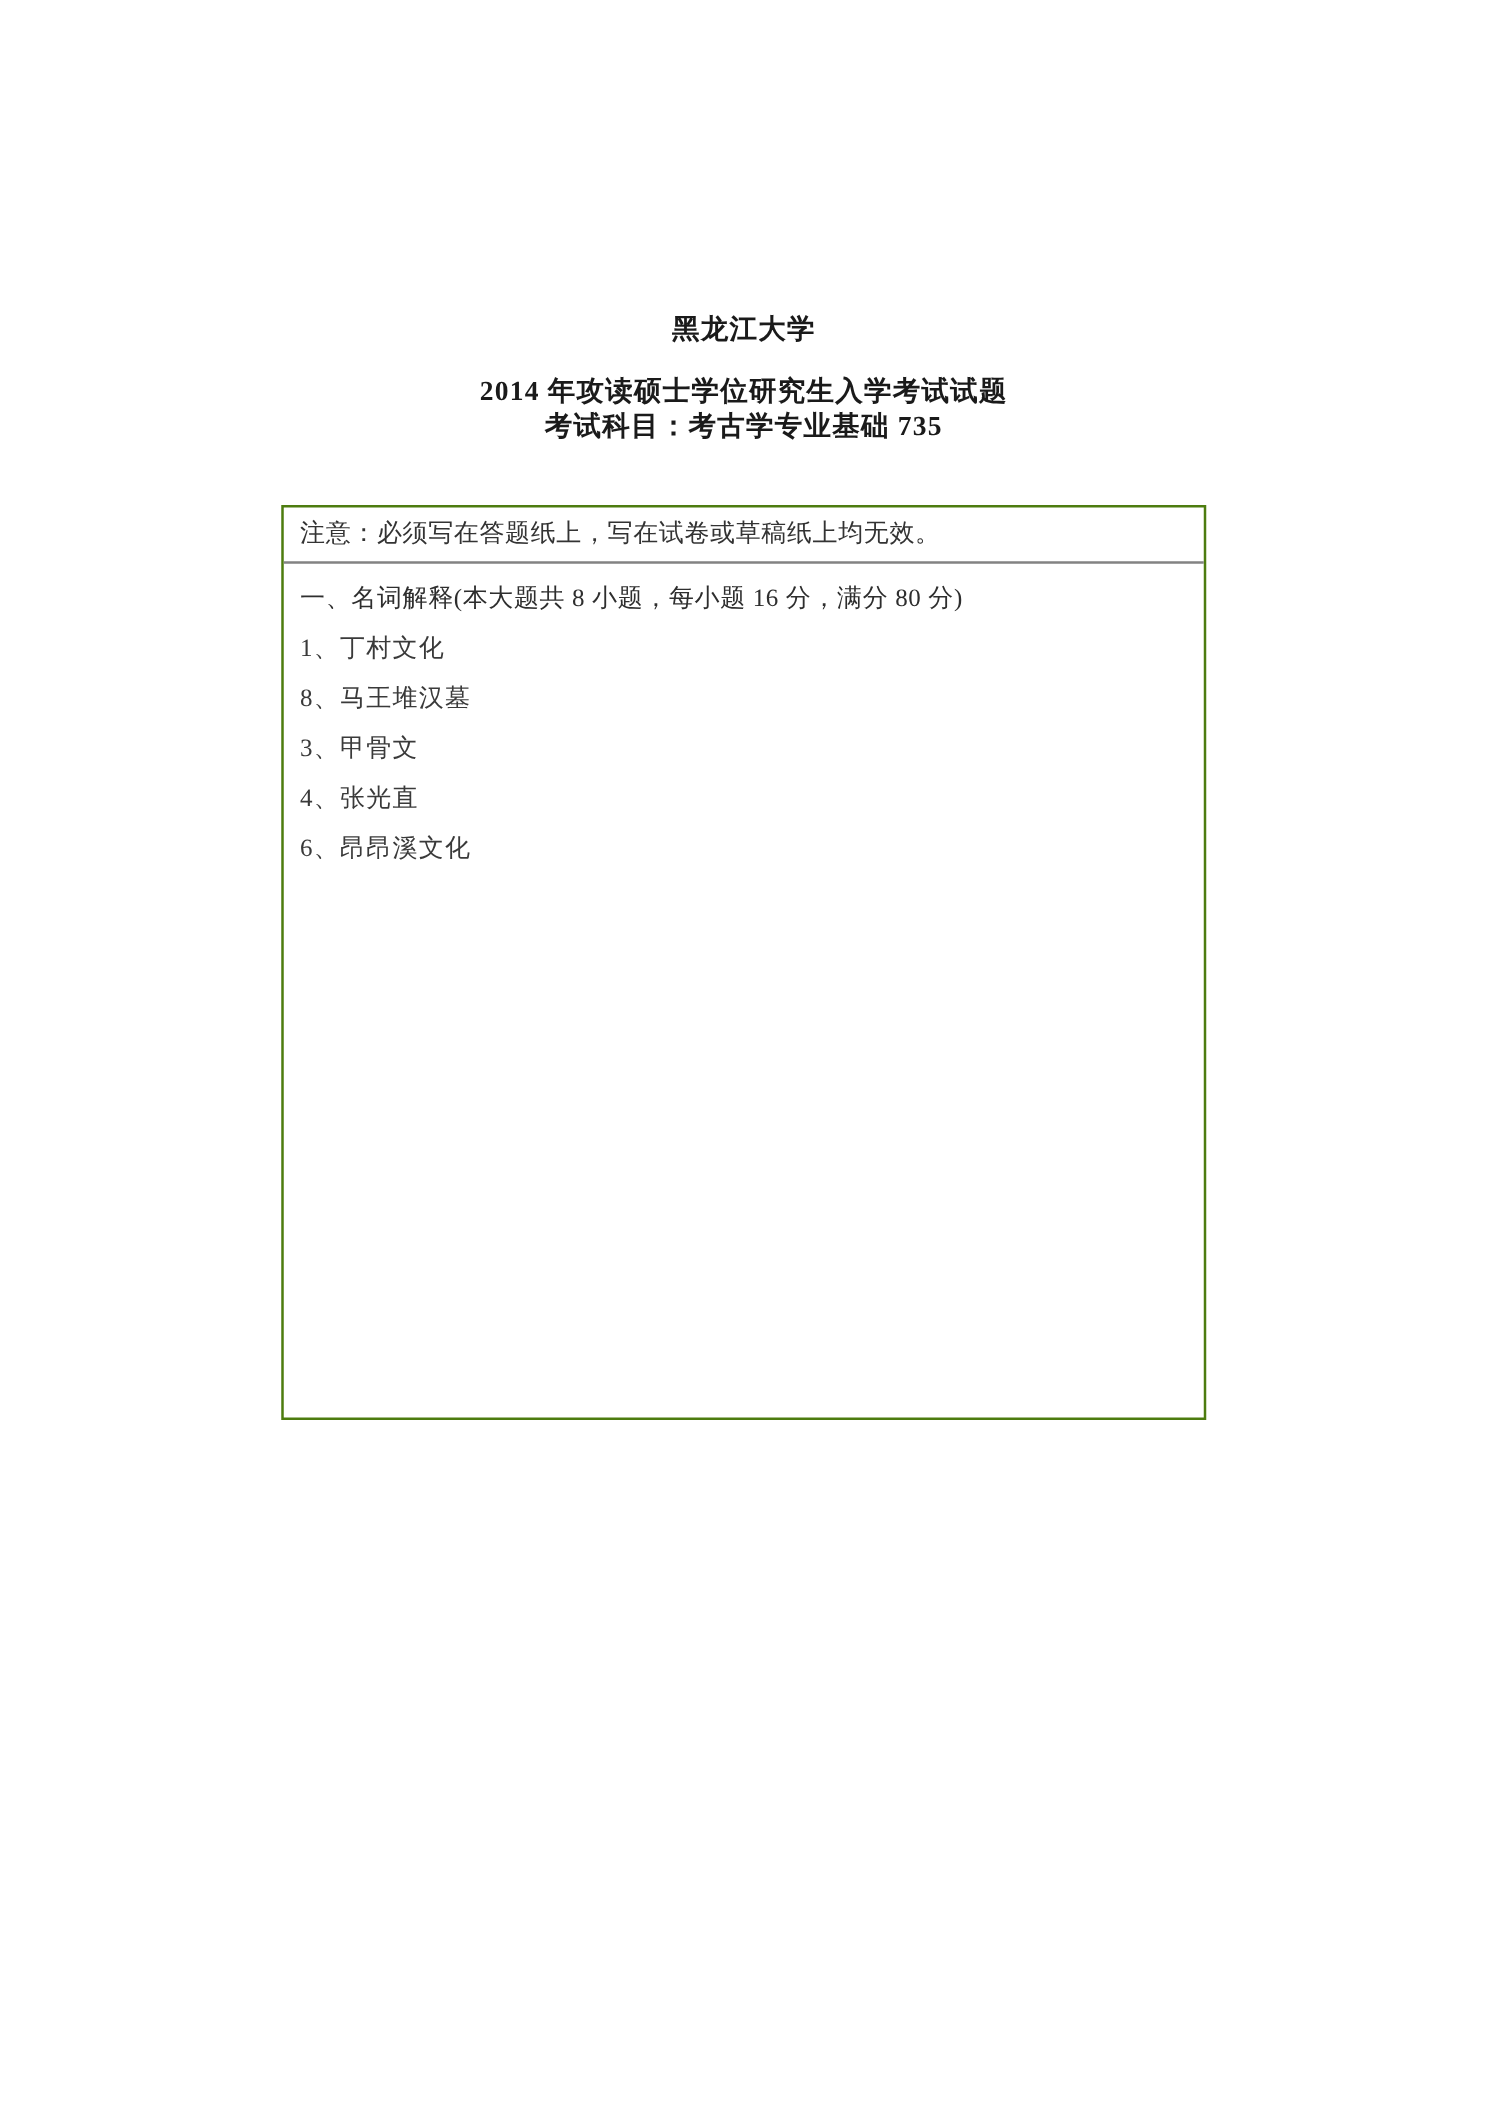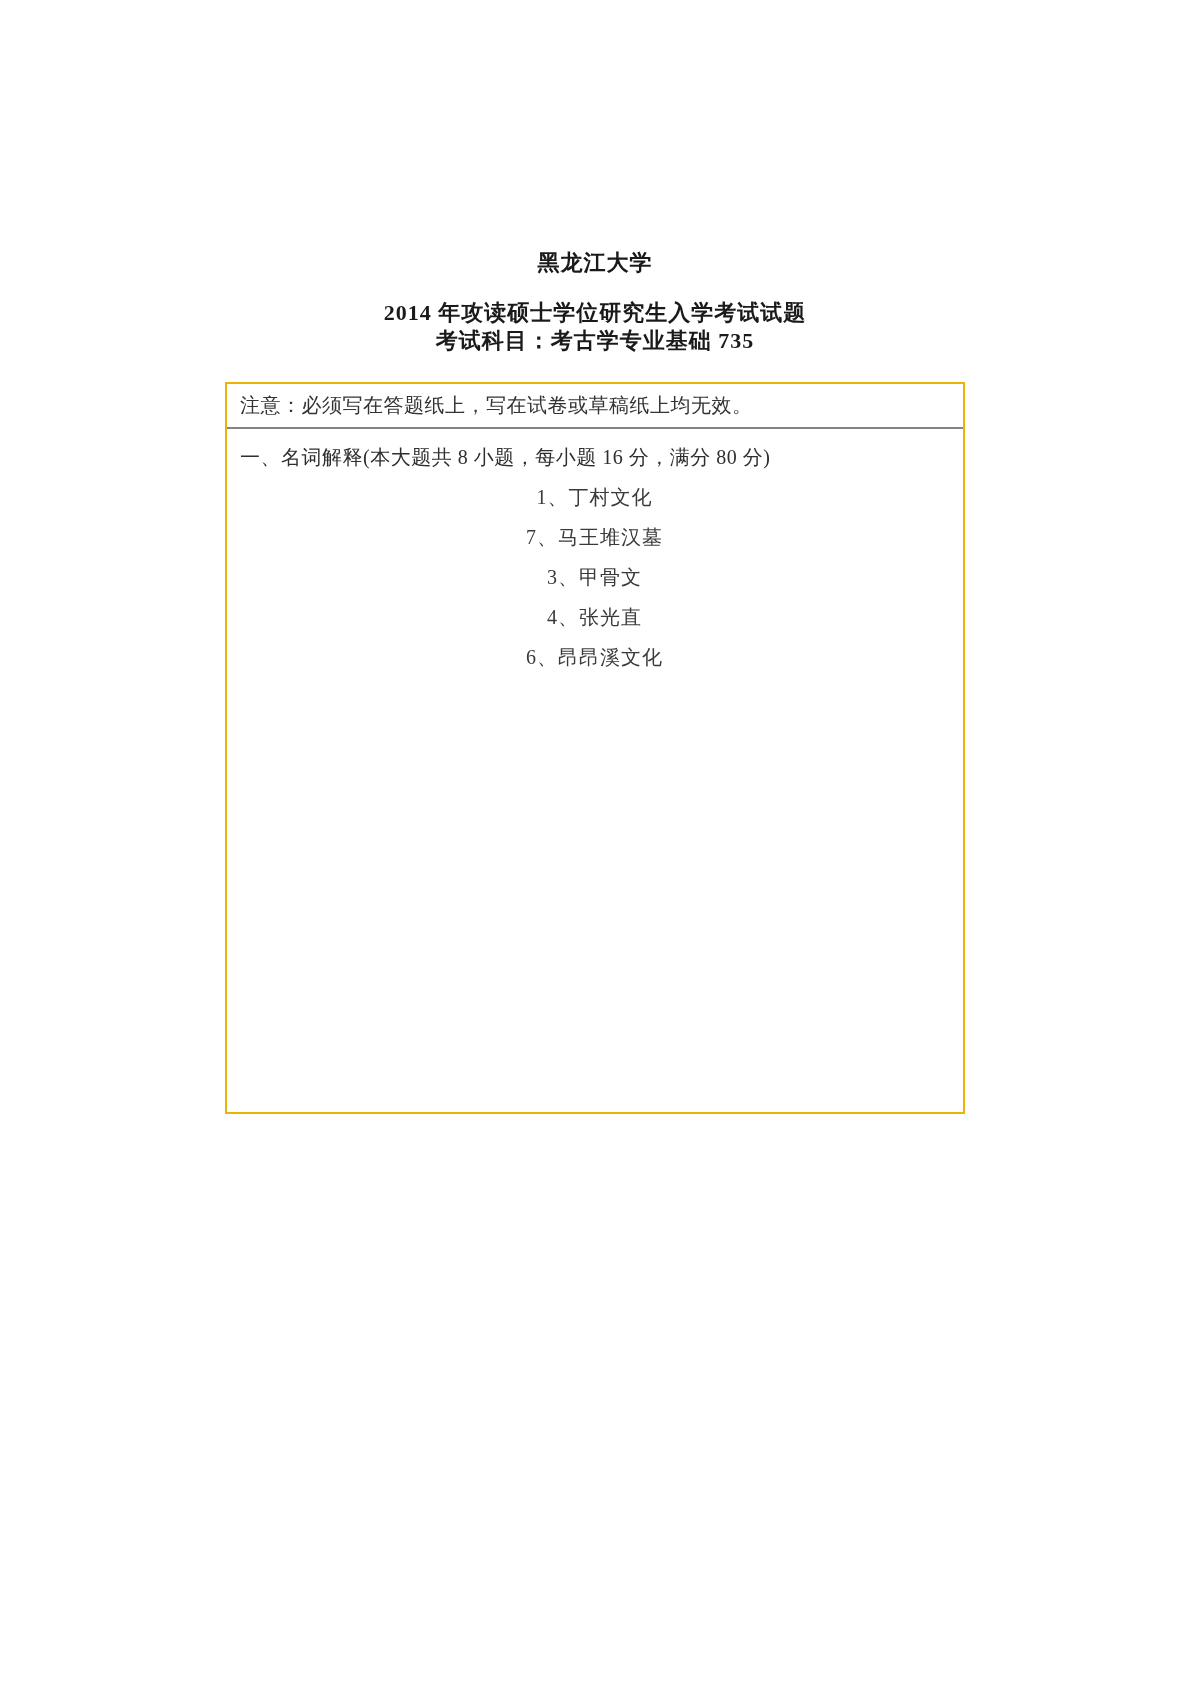--- a/index.html
+++ b/index.html
@@ -26,24 +26,24 @@
     line-height: 26px;
     letter-spacing: 1px;
   }
   .title-university { top: 250px; }
   .title-exam      { top: 300px; }
   .title-subject   { top: 328px; }
 
   .exam-box {
     position: absolute;
     left: 225px;
-    top: 382px;
+    top: 404px;
     width: 740px;
     height: 732px;
-    border: 2px solid #eab308;
+    border: 2px solid #4d7c0f;
     box-sizing: border-box;
     background: #ffffff;
   }
   .notice-row {
     border-bottom: 2px solid #838383;
     padding: 9px 10px 10px 13px;
     font-size: 20px;
     line-height: 24px;
     color: #333333;
     letter-spacing: 0.5px;
@@ -59,21 +59,20 @@
   }
   .item-list {
     margin-top: 2px;
   }
   .question-item {
     font-size: 20px;
     line-height: 26px;
     margin-top: 14px;
     color: #3a3a3a;
     letter-spacing: 1px;
-    text-align: center;
   }
 </style>
 </head>
 <body>
 
 <div class="sheet">
 
   <div class="title-line title-university">黑龙江大学</div>
 
   <div class="title-line title-exam">2014 年攻读硕士学位研究生入学考试试题</div>
@@ -83,21 +82,21 @@
   <div class="exam-box">
 
     <div class="notice-row">注意：必须写在答题纸上，写在试卷或草稿纸上均无效。</div>
 
     <div class="section-body">
 
       <div class="section-heading">一、名词解释(本大题共 8 小题，每小题 16 分，满分 80 分)</div>
 
       <div class="item-list">
         <div class="question-item">1、丁村文化</div>
-        <div class="question-item">7、马王堆汉墓</div>
+        <div class="question-item">8、马王堆汉墓</div>
         <div class="question-item">3、甲骨文</div>
         <div class="question-item">4、张光直</div>
         <div class="question-item">6、昂昂溪文化</div>
       </div>
 
     </div>
   </div>
 </div>
 
 </body></html>

